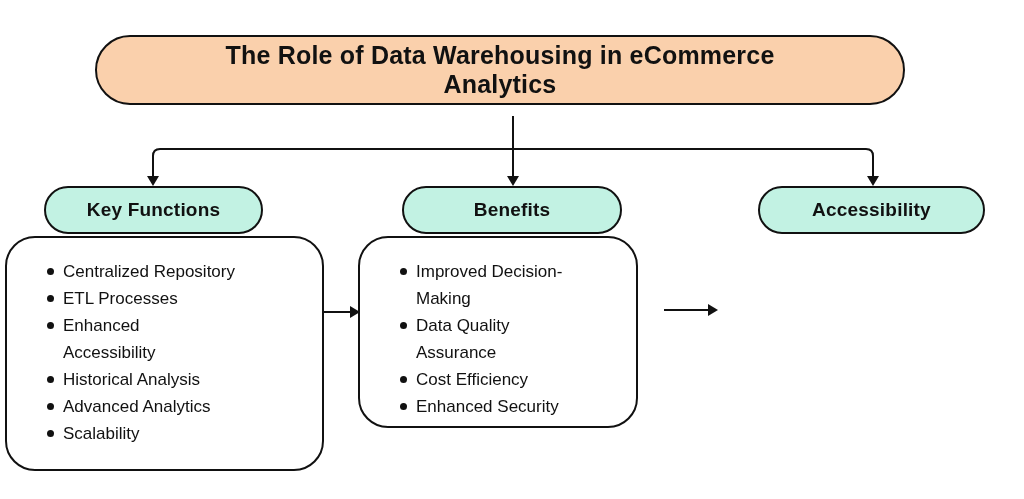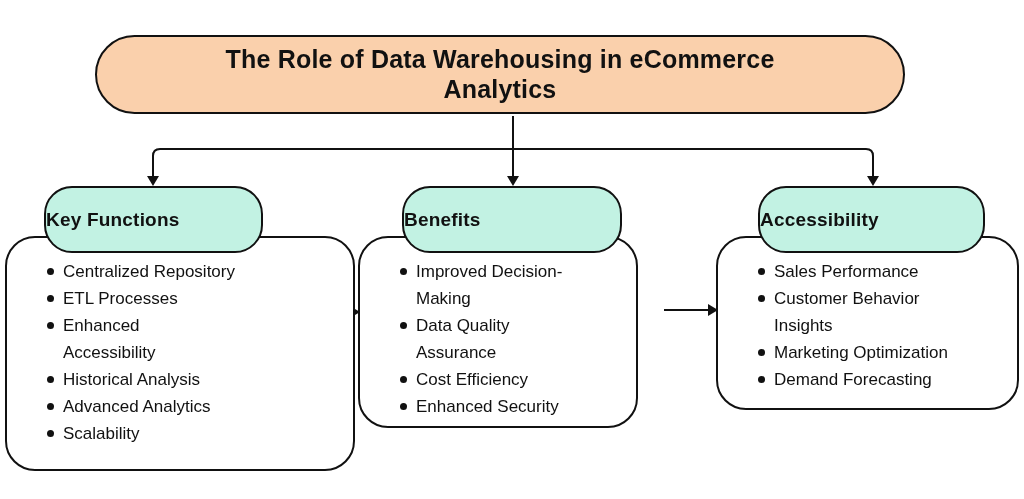--- a/index.html
+++ b/index.html
@@ -20,66 +20,67 @@
     position: absolute;
     left: 0;
     top: 0;
     z-index: 1;
   }
   #title-box {
     position: absolute;
     left: 95px;
     top: 35px;
     width: 810px;
-    height: 79px;
+    height: 70px;
     box-sizing: border-box;
     background: var(--title-fill, #FAD0AC);
     border: 2px solid var(--border, #111111);
     border-radius: 40px;
     display: flex;
     align-items: center;
     justify-content: center;
     z-index: 2;
   }
   #title-box .title-text {
     max-width: 660px;
     text-align: center;
     font-size: 25px;
     font-weight: bold;
     line-height: 1.18;
     letter-spacing: 0.2px;
   }
   .pill {
     position: absolute;
     top: 186px;
-    height: 67px;
+    height: 48px;
     box-sizing: border-box;
     background: var(--header-fill, #C2F2E3);
     border: 2px solid var(--border, #111111);
     border-radius: 28px;
     display: flex;
     align-items: center;
+    justify-content: center;
     font-size: 19px;
     font-weight: bold;
     letter-spacing: 0.2px;
     z-index: 4;
   }
   .pill-0 { left: 44px;  width: 219px; }
   .pill-1 { left: 402px; width: 220px; }
   .pill-2 { left: 758px; width: 227px; }
   .body-box {
     position: absolute;
     top: 236px;
     box-sizing: border-box;
     background: #ffffff;
     border: 2px solid var(--border, #111111);
     border-radius: 30px;
     z-index: 3;
   }
-  .body-0 { left: 5px;   width: 350px; height: 235px; }
+  .body-0 { left: 5px;   width: 319px; height: 235px; }
   .body-1 { left: 358px; width: 280px; height: 192px; }
   .body-2 { left: 716px; width: 303px; height: 174px; }
   ul.items {
     margin: 0;
     padding: 20px 6px 0 38px;
     list-style: none;
     font-size: 17px;
     line-height: 27px;
     white-space: pre-line;
   }
@@ -136,18 +137,14 @@
   </div>
   <div class="body-box body-1">
     <ul class="items"><li>Improved Decision-
 Making</li><li>Data Quality
 Assurance</li><li>Cost Efficiency</li><li>Enhanced Security</li></ul>
   </div>
 
   <div class="pill pill-2">
     <span>Accessibility</span>
   </div>
-  <div class="body-box body-2">
-    <ul class="items"><li>Sales Performance</li><li>Customer Behavior
-Insights</li><li>Marketing Optimization</li><li>Demand Forecasting</li></ul>
-  </div>
 
 </div>
 
 </body></html>

